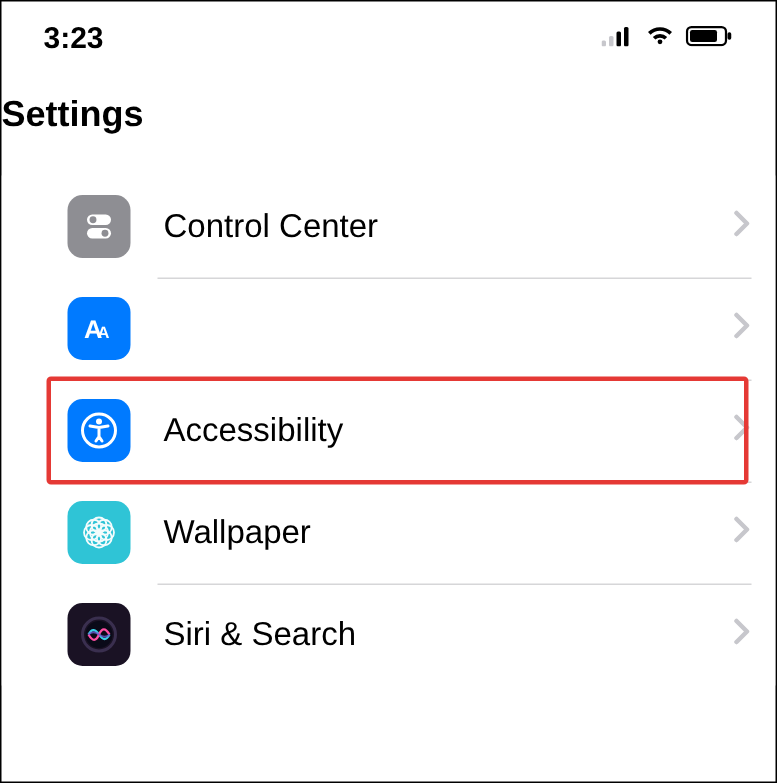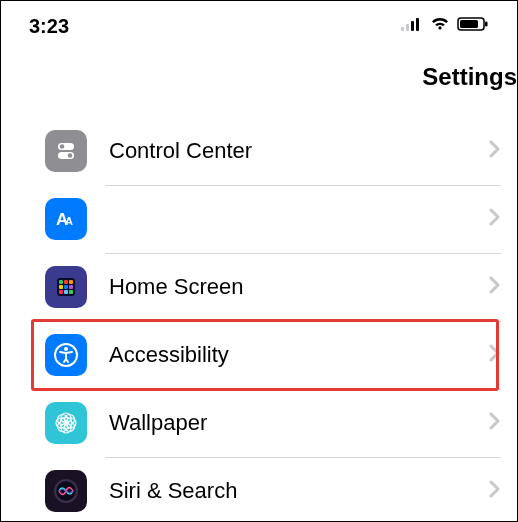--- a/index.html
+++ b/index.html
@@ -21,21 +21,21 @@
   .statusbar .time {
     font-weight: 700;
     font-size: 20px;
   }
   .status-icons {
     display: flex;
     align-items: center;
     gap: 7px;
   }
   .header {
-    text-align: right;
+    text-align: left;
     font-weight: 700;
     font-size: 24px;
     padding: 18px 0 26px 0;
   }
   .list {
     background: #fff;
   }
   .row {
     display: flex;
     align-items: center;
@@ -149,42 +149,20 @@
         <text x="12" y="19" font-size="11" font-weight="700" font-family="Helvetica" fill="#fff">A</text>
       </svg>
     </div>
     <span class="chev">
       <svg width="12" height="18" viewBox="0 0 12 18">
           <path d="M2 2l7 7-7 7" stroke="#c7c7cc" stroke-width="3" fill="none" stroke-linecap="round" stroke-linejoin="round"></path>
         </svg>
     </span>
   </div>
 
-  <div class="row">
-    <div class="icon-box ic-home">
-      <svg width="30" height="30" viewBox="0 0 30 30">
-        <rect x="6" y="6" width="18" height="18" rx="3" fill="#0a0a2a"></rect>
-        <rect x="8" y="8" width="4" height="4" rx="1" fill="#34c759"></rect>
-        <rect x="13" y="8" width="4" height="4" rx="1" fill="#ff3b30"></rect>
-        <rect x="18" y="8" width="4" height="4" rx="1" fill="#ff9500"></rect>
-        <rect x="8" y="13" width="4" height="4" rx="1" fill="#ffcc00"></rect>
-        <rect x="13" y="13" width="4" height="4" rx="1" fill="#007aff"></rect>
-        <rect x="18" y="13" width="4" height="4" rx="1" fill="#af52de"></rect>
-        <rect x="8" y="18" width="4" height="4" rx="1" fill="#ff2d55"></rect>
-        <rect x="13" y="18" width="4" height="4" rx="1" fill="#5ac8fa"></rect>
-        <rect x="18" y="18" width="4" height="4" rx="1" fill="#30d158"></rect>
-      </svg>
-    </div>
-    <div class="label">Home Screen</div>
-    <span class="chev">
-      <svg width="12" height="18" viewBox="0 0 12 18">
-          <path d="M2 2l7 7-7 7" stroke="#c7c7cc" stroke-width="3" fill="none" stroke-linecap="round" stroke-linejoin="round"></path>
-        </svg>
-    </span>
-  </div>
 
   <div class="row red-outline">
     <div class="icon-box ic-access">
       <svg width="30" height="30" viewBox="0 0 30 30">
         <circle cx="15" cy="15" r="11" fill="none" stroke="#fff" stroke-width="2"></circle>
         <circle cx="15" cy="9" r="2" fill="#fff"></circle>
         <path d="M9 12l6 1 6-1M15 13v6M13 22l2-3 2 3" stroke="#fff" stroke-width="2" stroke-linecap="round" stroke-linejoin="round" fill="none"></path>
       </svg>
     </div>
     <div class="label">Accessibility</div>

